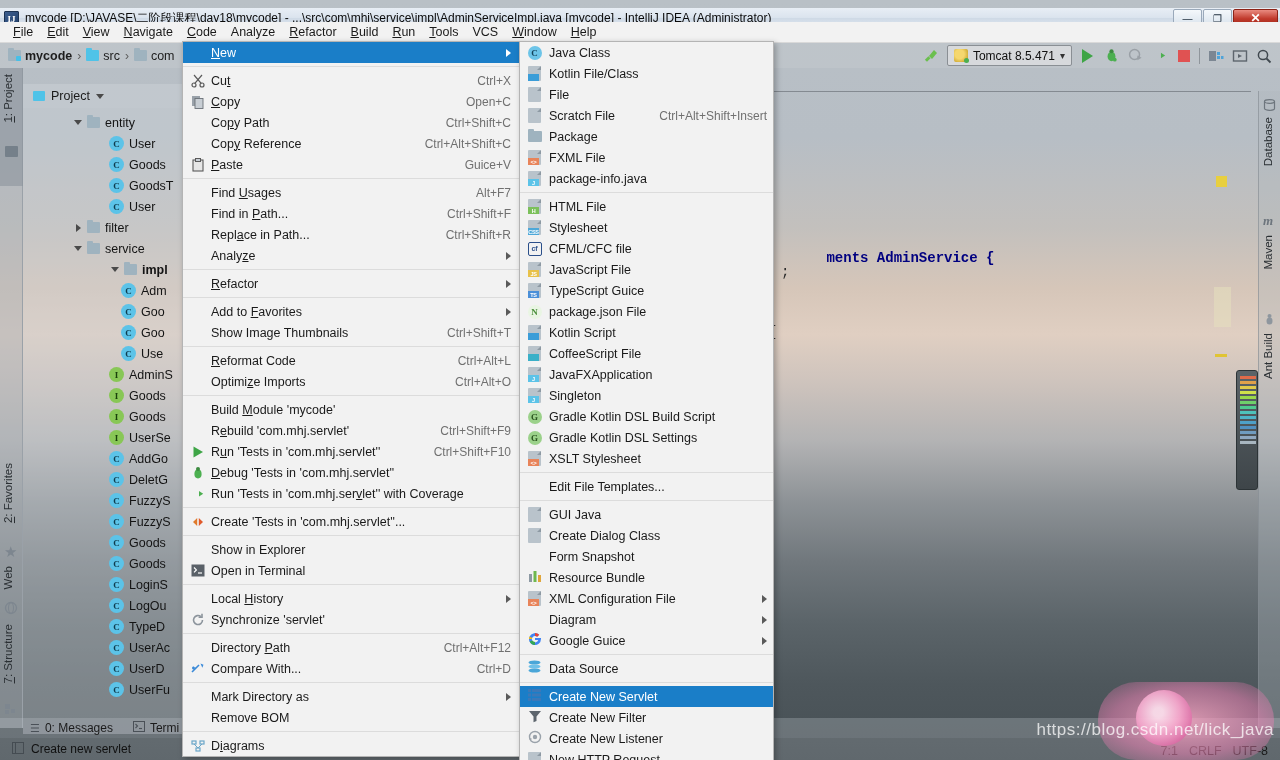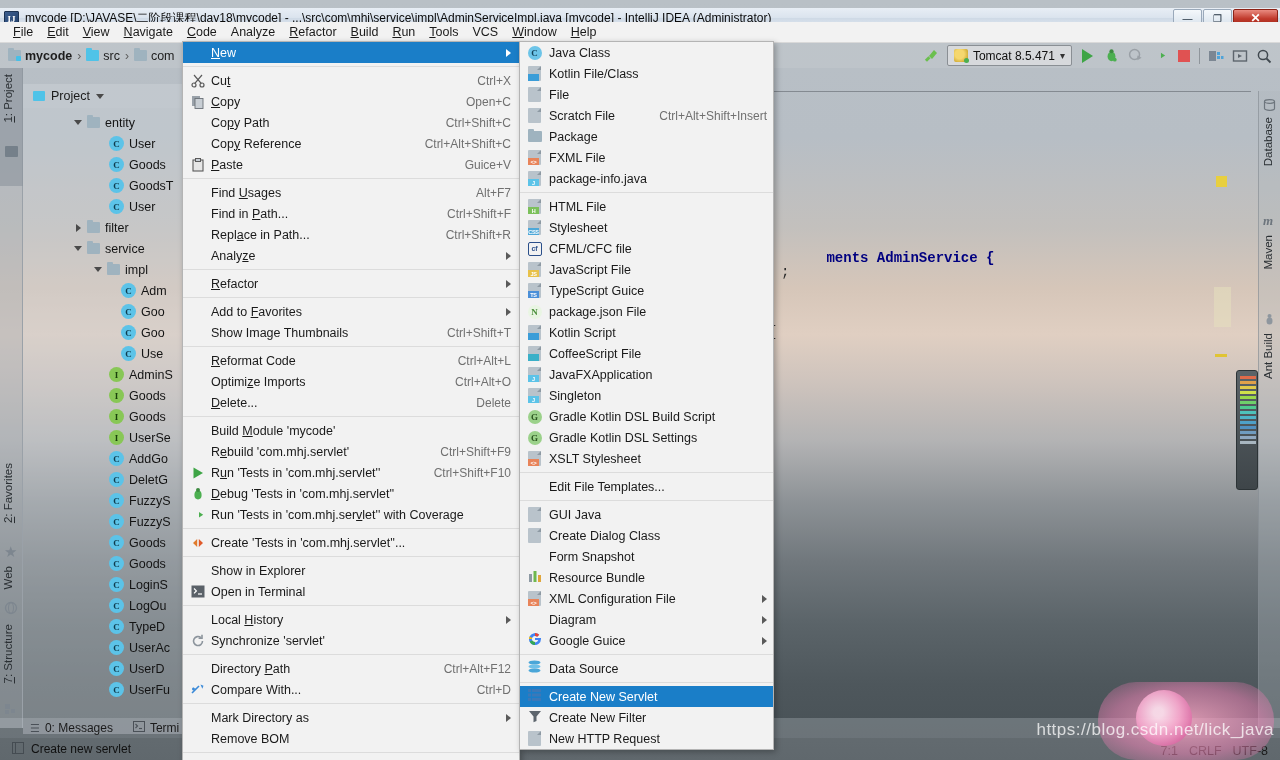--- a/index.html
+++ b/index.html
@@ -511,21 +511,21 @@
           <span class="folder-ico" style="margin-left: 2px;"></span>
           <span class="tlabel">filter</span>
         </div>
         <div class="trow" style="padding-left: 48px;">
           <span class="tw">
             <span class="arrow-d"></span>
           </span>
           <span class="folder-ico" style="margin-left: 2px;"></span>
           <span class="tlabel">service</span>
         </div>
-        <div class="trow" style="padding-left: 68px;">
+        <div class="trow" style="padding-left: 85px; font-weight: bold;">
           <span class="tw">
             <span class="arrow-d"></span>
           </span>
           <span class="folder-ico" style="margin-left: 2px;"></span>
           <span class="tlabel">impl</span>
         </div>
         <div class="trow" style="padding-left: 84px;">
           <span class="tw"></span>
           <span class="ico-c">C</span>
           <span class="tlabel">Adm</span>
@@ -773,25 +773,20 @@
       <div class="cm-item">
         <span class="cm-ico"></span>
         <span class="cm-label"><u>R</u>eformat Code</span>
         <span class="cm-short">Ctrl+Alt+L</span>
       </div>
       <div class="cm-item">
         <span class="cm-ico"></span>
         <span class="cm-label">Optimi<u>z</u>e Imports</span>
         <span class="cm-short">Ctrl+Alt+O</span>
       </div>
-      <div class="cm-item">
-        <span class="cm-ico"></span>
-        <span class="cm-label"><u>D</u>elete...</span>
-        <span class="cm-short">Delete</span>
-      </div>
       <div class="cm-sep"></div>
       <div class="cm-item">
         <span class="cm-ico"></span>
         <span class="cm-label">Build <u>M</u>odule 'mycode'</span>
       </div>
       <div class="cm-item">
         <span class="cm-ico"></span>
         <span class="cm-label">R<u>e</u>build 'com.mhj.servlet'</span>
         <span class="cm-short">Ctrl+Shift+F9</span>
       </div>
@@ -1134,20 +1129,30 @@
         </span>
         <span class="sm-label">Create New Servlet</span>
       </div>
       <div class="sm-item">
         <span class="sm-ico">
           <span><svg width="14" height="14" viewBox="0 0 14 14">
               <path d="M1 2h12l-4.5 5.5V12l-3 1.2V7.5z" fill="#5d656d"></path>
             </svg></span>
         </span>
         <span class="sm-label">Create New Filter</span>
+      </div>
+      <div class="sm-item">
+        <span class="sm-ico">
+          <span><svg width="14" height="14" viewBox="0 0 14 14">
+              <circle cx="7" cy="7" r="5.5" fill="none" stroke="#9aa2aa" stroke-width="1.4"></circle>
+              <circle cx="7" cy="7" r="2.2" fill="#9aa2aa"></circle>
+              <path d="M1.5 9 h2" stroke="#9aa2aa" stroke-width="1.4"></path>
+            </svg></span>
+        </span>
+        <span class="sm-label">Create New Listener</span>
       </div>
       <div class="sm-item">
         <span class="sm-ico">
           <span class="fico"></span>
         </span>
         <span class="sm-label">New HTTP Request</span>
       </div>
     </div>
 
   <div class="bottombar">

